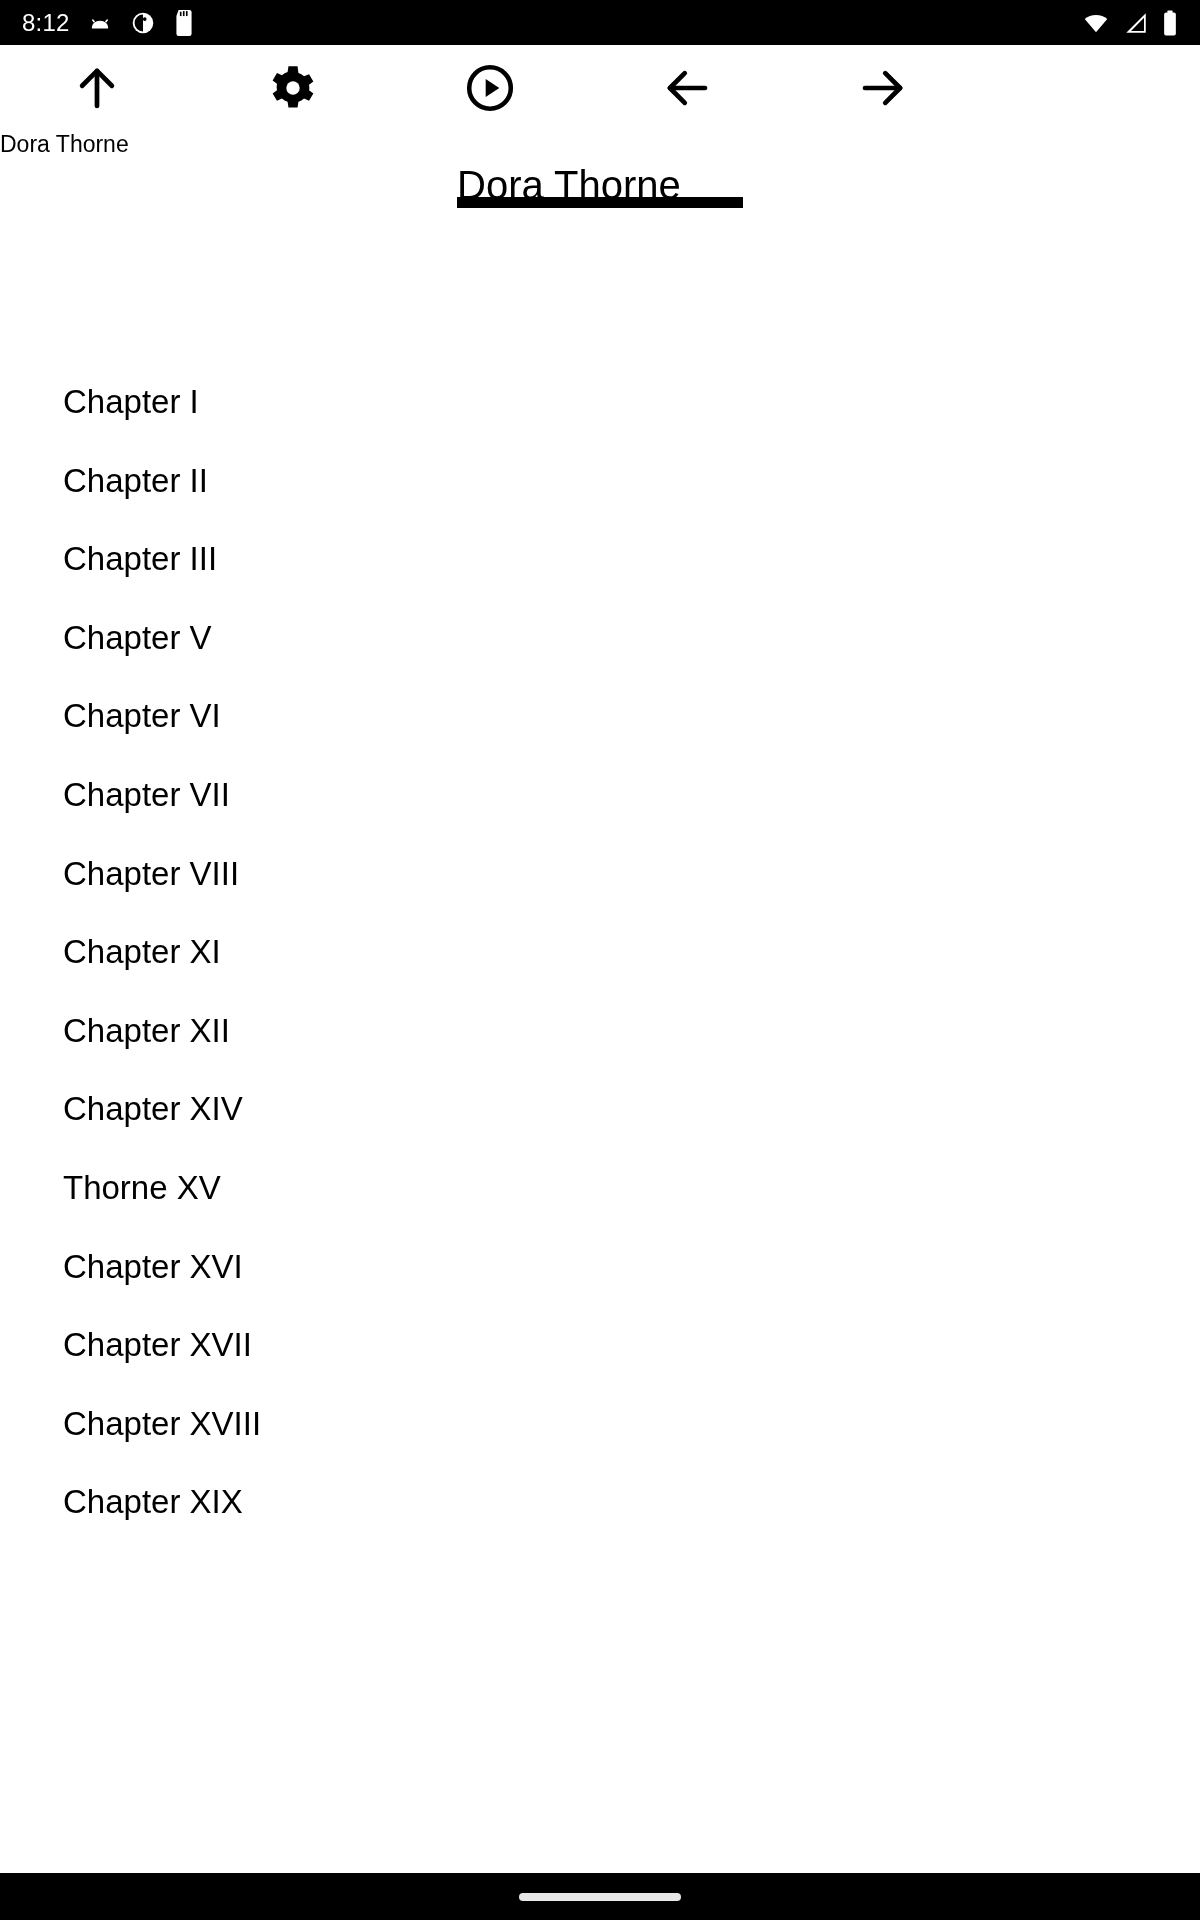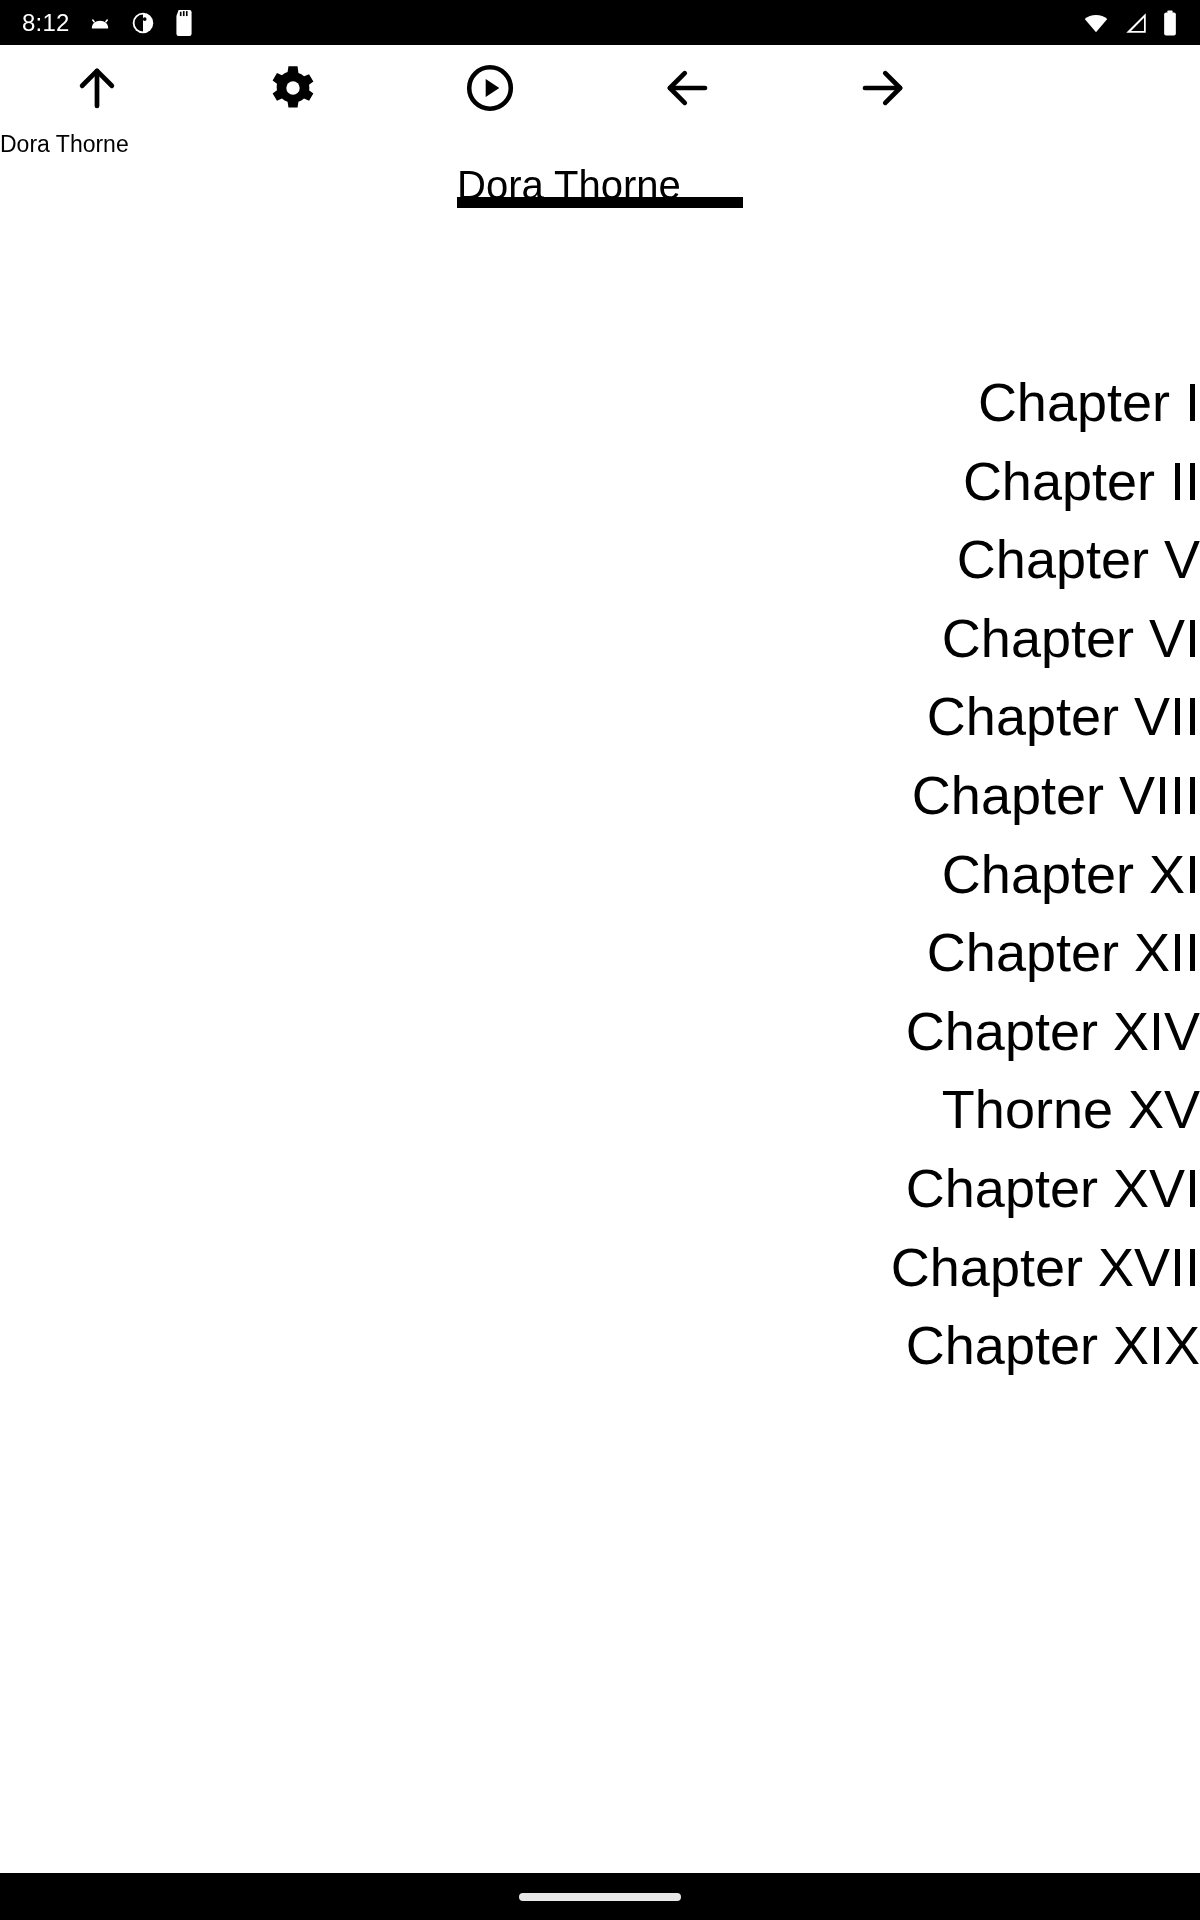--- a/index.html
+++ b/index.html
@@ -58,27 +58,26 @@
     white-space:nowrap;
   }
 
   
   .chapters {
     position:absolute; top:363px; left:0; width:1200px; height:1557px;
     overflow:hidden;
     padding-left:63px;
   }
   .chapter-item {
-    font-size:54px;
+    font-size:33px;
     line-height:78.6px;
     color:#000;
     font-weight:400;
     white-space:nowrap;
     cursor:pointer;
-    text-align:right;
   }
 
   
   .navbar {
     position:absolute; bottom:0; left:0; width:1200px; height:47px;
     background:#000;
     display:flex; align-items:center; justify-content:center;
   }
   .nav-pill {
     width:162px; height:8px; border-radius:4px; background:#e8e8e8;
@@ -171,30 +170,32 @@
   <div class="titleblock">
     <div class="title-small">Dora Thorne</div>
     <div class="title-big-wrap">
       <div class="title-big">Dora Thorne</div>
     </div>
   </div>
 
   <div class="chapters">
     <div class="chapter-item">Chapter I</div>
     <div class="chapter-item">Chapter II</div>
+    <div class="chapter-item">Chapter III</div>
     <div class="chapter-item">Chapter V</div>
     <div class="chapter-item">Chapter VI</div>
     <div class="chapter-item">Chapter VII</div>
     <div class="chapter-item">Chapter VIII</div>
     <div class="chapter-item">Chapter XI</div>
     <div class="chapter-item">Chapter XII</div>
     <div class="chapter-item">Chapter XIV</div>
     <div class="chapter-item">Thorne XV</div>
     <div class="chapter-item">Chapter XVI</div>
     <div class="chapter-item">Chapter XVII</div>
+    <div class="chapter-item">Chapter XVIII</div>
     <div class="chapter-item">Chapter XIX</div>
   </div>
 
   <div class="navbar">
     <div class="nav-pill"></div>
   </div>
 
 </div>
 
 </body></html>

